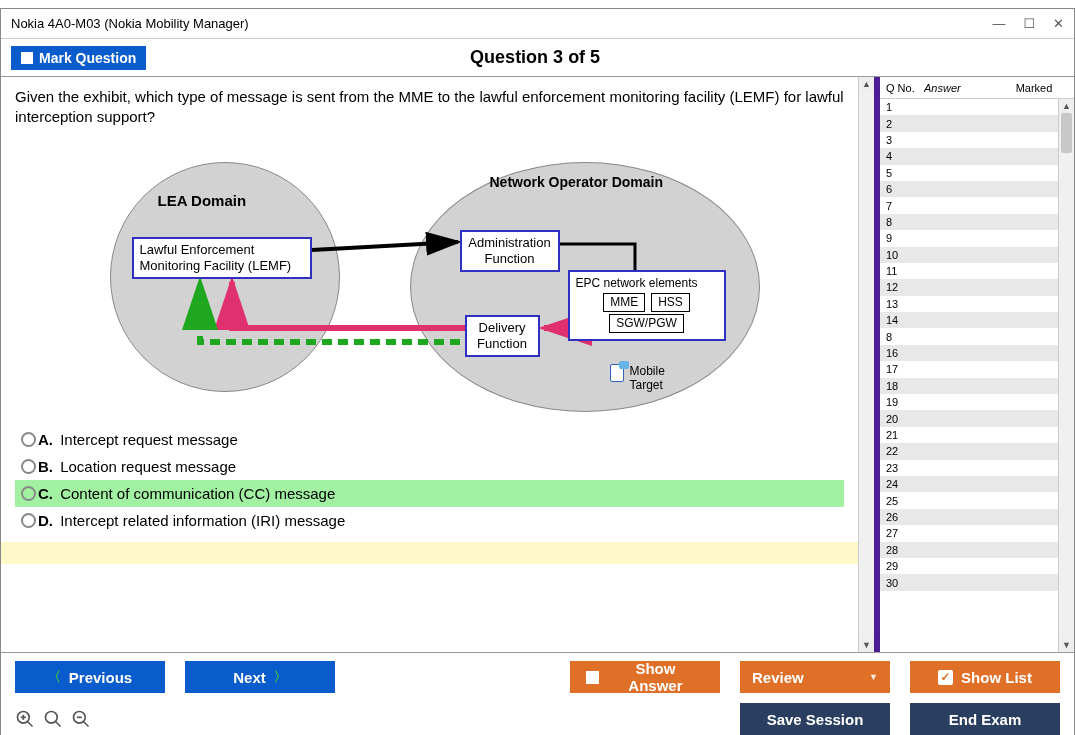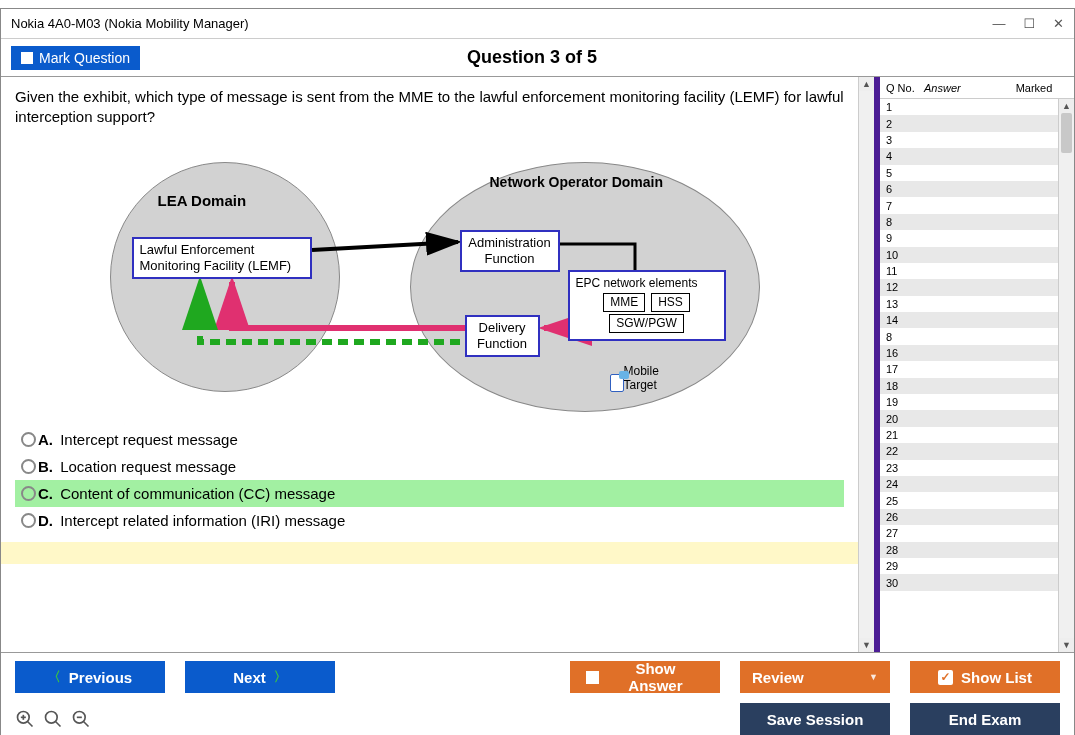--- a/index.html
+++ b/index.html
@@ -2,21 +2,21 @@
 <html><head>
 <meta charset="utf-8">
 <style>
   * { box-sizing: border-box; margin: 0; padding: 0; }
   body { font-family: Arial, sans-serif; background: #fff; font-size: 14px; color: #000; }
   .window { width: 1075px; height: 735px; border: 1px solid #888; display: flex; flex-direction: column; position: relative; margin-top: 8px; }
   .titlebar { height: 30px; display: flex; align-items: center; justify-content: space-between; border-bottom: 1px solid #ccc; padding: 0 10px; font-size: 13px; }
   .titlebar-buttons { display: flex; gap: 18px; color: #555; }
   .titlebar-buttons span { cursor: default; }
   .header-row { display: flex; align-items: center; height: 38px; border-bottom: 1px solid #999; padding: 0 10px; }
-  .mark-btn { background: #0a5bcc; color: #fff; border: none; padding: 4px 10px; font-weight: normal; font-size: 14px; display: inline-flex; align-items: center; gap: 6px; cursor: pointer; }
+  .mark-btn { background: #0a5bcc; color: #fff; border: none; padding: 4px 10px; font-weight: bold; font-size: 14px; display: inline-flex; align-items: center; gap: 6px; cursor: pointer; }
   .mark-btn .box { width: 12px; height: 12px; background: #fff; display: inline-block; }
   .q-title { flex: 1; text-align: center; font-weight: bold; font-size: 18px; }
   .body-row { flex: 1; display: flex; min-height: 0; }
   .main-col { flex: 1; position: relative; display: flex; flex-direction: column; }
   .scroll-track-left { width: 16px; background: #f0f0f0; border-left: 1px solid #ccc; position: relative; }
   .scroll-track-left .arrow { position: absolute; left: 0; right: 0; height: 14px; text-align: center; font-size: 9px; line-height: 14px; color: #555; background: #eee; }
   .scroll-track-left .arrow.up { top: 0; }
   .scroll-track-left .arrow.down { bottom: 0; }
   .side-col { width: 200px; border-left: 6px solid #4c1d95; display: flex; flex-direction: column; font-size: 12px; }
   .side-header { display: flex; height: 22px; align-items: center; border-bottom: 1px solid #ccc; font-size: 11px; }
@@ -41,21 +41,21 @@
   .lea-label { position: absolute; left: 68px; top: 50px; font-weight: bold; font-size: 15px; }
   .nod-label { position: absolute; left: 400px; top: 32px; font-weight: bold; font-size: 14px; }
   .box { position: absolute; border: 2px solid #3030c0; background: #fff; font-size: 13px; padding: 3px 6px; line-height: 1.25; }
   .box.lemf { left: 42px; top: 95px; width: 180px; }
   .box.admin { left: 370px; top: 88px; width: 100px; text-align: center; }
   .box.epc { left: 478px; top: 128px; width: 158px; padding: 4px 6px 6px 6px; }
   .box.epc .title { font-size: 12px; }
   .box.epc .inner-row { display: flex; gap: 6px; margin-top: 2px; justify-content: center; }
   .box.epc .mini { border: 1px solid #000; padding: 1px 6px; font-size: 12px; background: #fff; }
   .box.del { left: 375px; top: 173px; width: 75px; text-align: center; font-size: 13px; }
-  .mobile { position: absolute; left: 520px; top: 222px; font-size: 12px; display: flex; align-items: flex-end; }
+  .mobile { position: absolute; left: 520px; top: 222px; font-size: 12px; display: flex; align-items: flex-start; gap: 6px; }
   .mobile .mi { width: 14px; height: 18px; border: 1px solid #3060c0; border-radius: 2px; position: relative; background:#fff; }
   .mobile .mi::after { content:''; position:absolute; right:-6px; top:-4px; width:10px; height:8px; background:#68b3e6; border-radius:2px; }
   .answers { padding: 0 14px; }
   .answer { display: flex; align-items: center; gap: 2px; padding: 5px 6px; font-size: 15px; }
   .answer .radio { width: 15px; height: 15px; border: 2px solid #888; border-radius: 50%; flex-shrink: 0; }
   .answer.selected { background: #a2f0a2; }
   .answer b { font-weight: bold; margin-right: 3px; }
   .yellow-strip { height: 22px; background: #fff8c8; margin: 8px 0 0 0; }
   .footer { height: 90px; border-top: 1px solid #999; padding: 8px 14px; }
   .btn-row { display: flex; align-items: center; gap: 20px; margin-bottom: 10px; }

